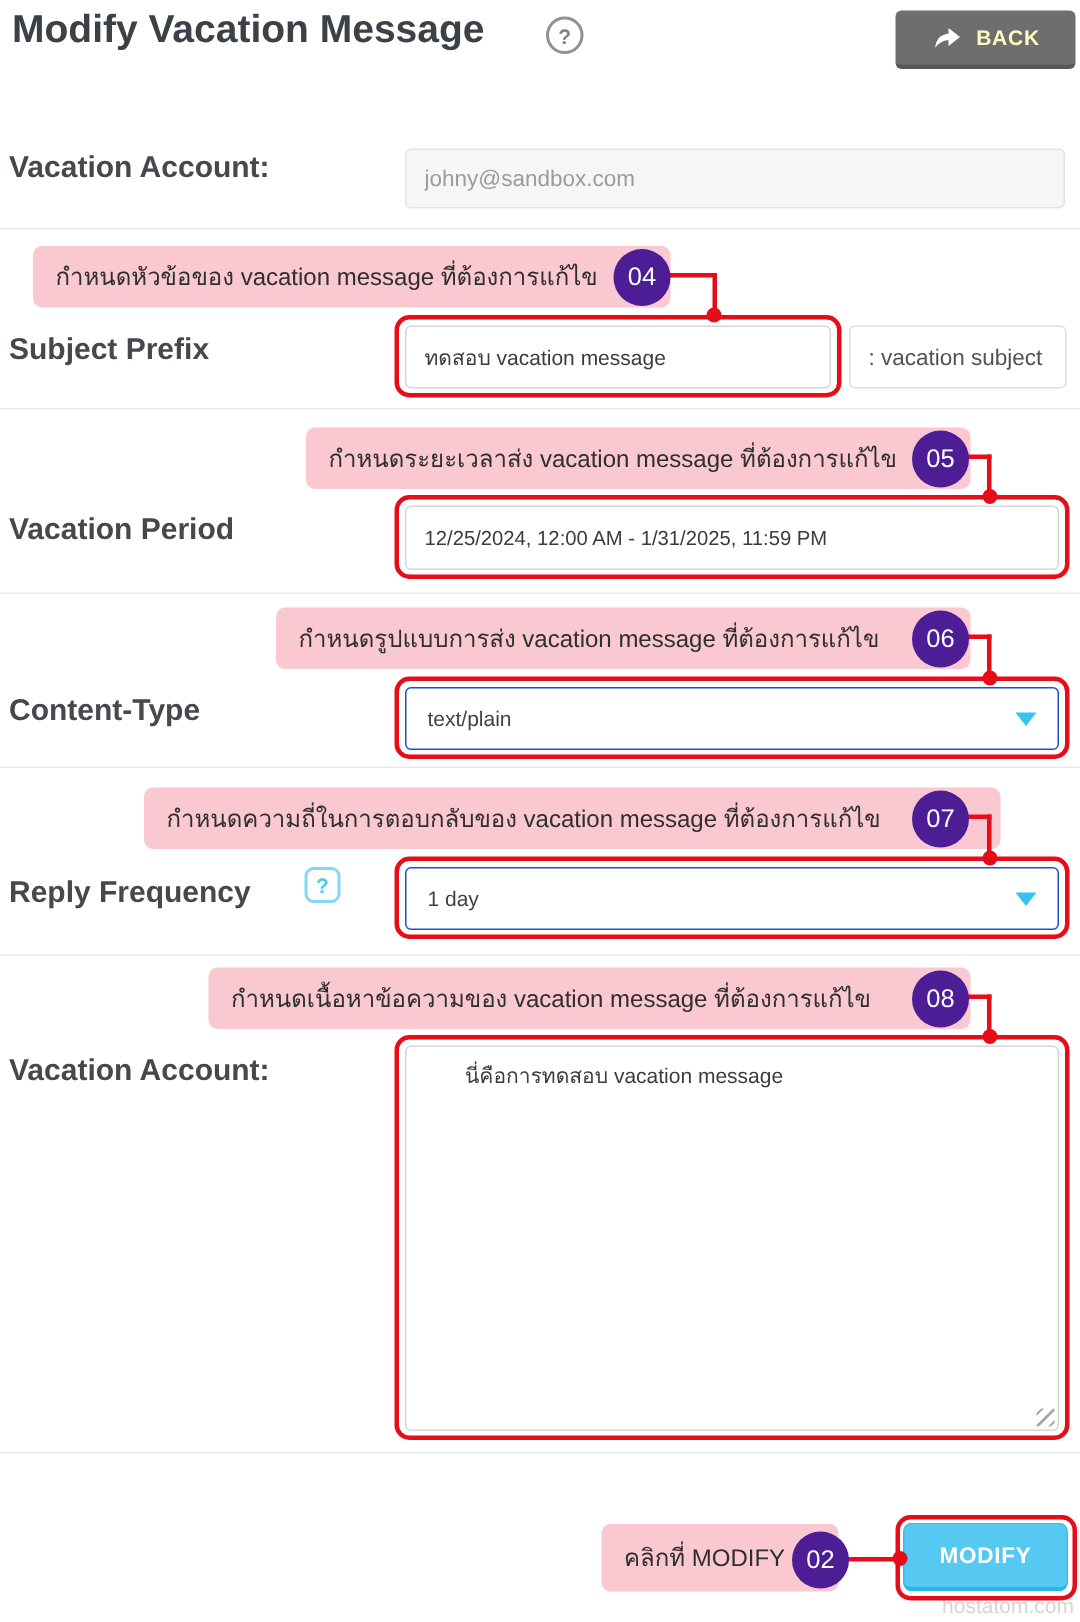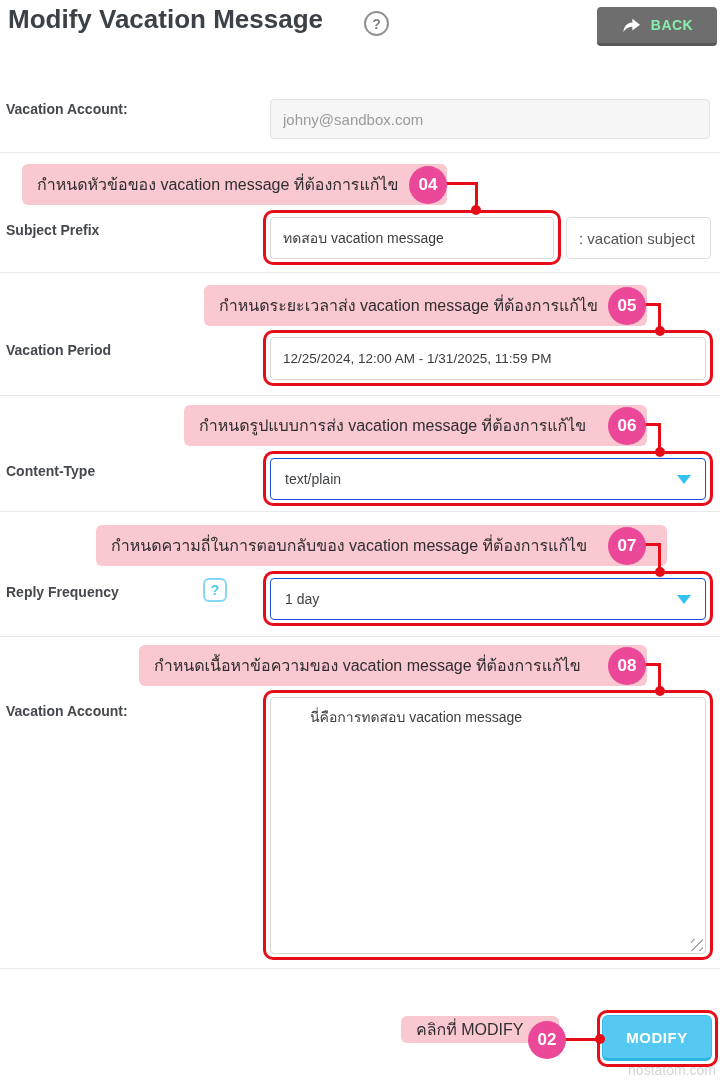--- a/index.html
+++ b/index.html
@@ -7,24 +7,24 @@
          font-family:"Liberation Sans","DejaVu Sans",sans-serif;}
 
   
   .page-title{position:absolute;left:8px;top:4px;font-size:26px;font-weight:bold;color:#3c4147;}
   .title-help{position:absolute;left:364px;top:11px;width:21px;height:21px;border:2px solid #8f9194;
               border-radius:50%;color:#7e8184;font-size:14px;font-weight:bold;
               display:flex;align-items:center;justify-content:center;}
   .back-btn{position:absolute;left:597px;top:7px;width:120px;height:39px;background:#6e6e6e;
             border:0;border-bottom:3px solid #585858;border-radius:4px;color:#fff;
             display:flex;align-items:center;justify-content:center;gap:9px;cursor:pointer;}
-  .back-btn span{font-size:14px;font-weight:bold;color:#86efac;letter-spacing:.5px;}
+  .back-btn span{font-size:14px;font-weight:bold;color:#fef9c3;letter-spacing:.5px;}
 
   
-  .flabel{position:absolute;left:6px;font-size:14px;font-weight:bold;color:#45494d;}
+  .flabel{position:absolute;left:6px;font-size:20px;font-weight:bold;color:#45494d;}
   .tinput{position:absolute;box-sizing:border-box;border:1px solid #d6d6d6;border-radius:4px;
           background:#fff;font-family:inherit;font-size:14px;color:#3c3c3c;padding:0 12px;outline:none;}
   .tinput:disabled,.tinput.disabled{background:#f6f6f6;border-color:#e3e3e3;color:#9b9b9b;font-size:15px;}
   .addon{position:absolute;box-sizing:border-box;border:1px solid #ddd;border-radius:4px;background:#fff;
          color:#4f5356;font-size:15px;display:flex;align-items:center;padding:0 12px;}
   .selectbox{position:absolute;box-sizing:border-box;border:1px solid #1d4ed8;border-radius:4px;background:#fff;
              font-size:14px;color:#3f4346;display:flex;align-items:center;padding:0 14px;cursor:pointer;}
   .caret{position:absolute;right:14px;top:50%;margin-top:-4px;width:0;height:0;
          border-left:7px solid transparent;border-right:7px solid transparent;border-top:9px solid #35c3ef;}
   .tarea{position:absolute;box-sizing:border-box;border:1px solid #d6d6d6;border-radius:4px;background:#fff;
@@ -32,22 +32,22 @@
   .resize-grip{position:absolute;width:12px;height:12px;
     background:repeating-linear-gradient(135deg,transparent 0 2px,#aaa 2px 3.5px,transparent 3.5px 6px);}
   .divider{position:absolute;left:0;width:720px;height:1px;background:#e9e9e9;}
   .help-chip{position:absolute;width:24px;height:24px;box-sizing:border-box;border:2px solid #85d8f5;
              border-radius:6px;color:#4fc7f0;font-weight:bold;font-size:14px;background:#fff;
              display:flex;align-items:center;justify-content:center;cursor:pointer;}
 
   
   .pill{position:absolute;box-sizing:border-box;background:#f9c8d0;border-radius:6px;color:#302e2e;
         font-size:16px;display:flex;align-items:center;white-space:nowrap;overflow:hidden;}
-  .badge{position:absolute;width:38px;height:38px;border-radius:50%;background:#ec4899;color:#fff;
-         font-size:17px;font-weight:bold;display:flex;align-items:center;justify-content:center;z-index:6;}
+  .badge{position:absolute;width:38px;height:38px;border-radius:50%;background:#4c1d95;color:#fff;
+         font-size:17px;font-weight:normal;display:flex;align-items:center;justify-content:center;z-index:6;}
   .hl{position:absolute;box-sizing:border-box;border:3px solid #e60c18;border-radius:10px;z-index:4;pointer-events:none;}
   .ln{position:absolute;background:#e60c18;z-index:5;}
   .dot{position:absolute;width:10px;height:10px;border-radius:50%;background:#e60c18;z-index:6;}
 
   .modify-btn{position:absolute;left:602px;top:1015px;width:110px;height:46px;background:#55c9f2;
               border:1px solid #3cbcec;border-bottom:3px solid #2fb2e4;border-radius:6px;color:#fff;
               font-family:inherit;font-size:15px;font-weight:bold;letter-spacing:.5px;cursor:pointer;}
   .watermark{position:absolute;right:4px;top:1062px;font-size:14px;color:#d5d5d5;}
 </style>
 </head>
@@ -125,21 +125,21 @@
   <div class="ln" style="left:643px;top:663px;width:18px;height:3px;"></div>
   <div class="ln" style="left:658px;top:663px;width:3px;height:28px;"></div>
   <div class="dot" style="left:655px;top:686px;"></div>
 
   <div class="flabel" style="top:703px;">Vacation Account:</div>
   <div class="hl" style="left:263px;top:690px;width:450px;height:270px;"></div>
   <textarea class="tarea" style="left: 270px; top: 697px; width: 436px; height: 257px; padding-left: 39px;">นี่คือการทดสอบ vacation message</textarea>
   <div class="resize-grip" style="left:691px;top:939px;"></div>
   <div class="divider" style="top:968px;"></div>
 
-  <div class="pill" style="left:401px;top:1016px;width:158px;height:27px;padding:0 42px 0 15px;">คลิกที่ MODIFY</div>
+  <div class="pill" style="left:401px;top:1016px;width:158px;height:45px;padding:0 42px 0 15px;">คลิกที่ MODIFY</div>
   <div class="badge" style="left:528px;top:1021px;">02</div>
   <div class="ln" style="left:562px;top:1038px;width:38px;height:3px;"></div>
   <div class="dot" style="left:595px;top:1034px;"></div>
   <div class="hl" style="left:597px;top:1010px;width:121px;height:57px;"></div>
   <button class="modify-btn">MODIFY</button>
 
   <div class="watermark">hostatom.com</div>
 </div>
 
 </body></html>

